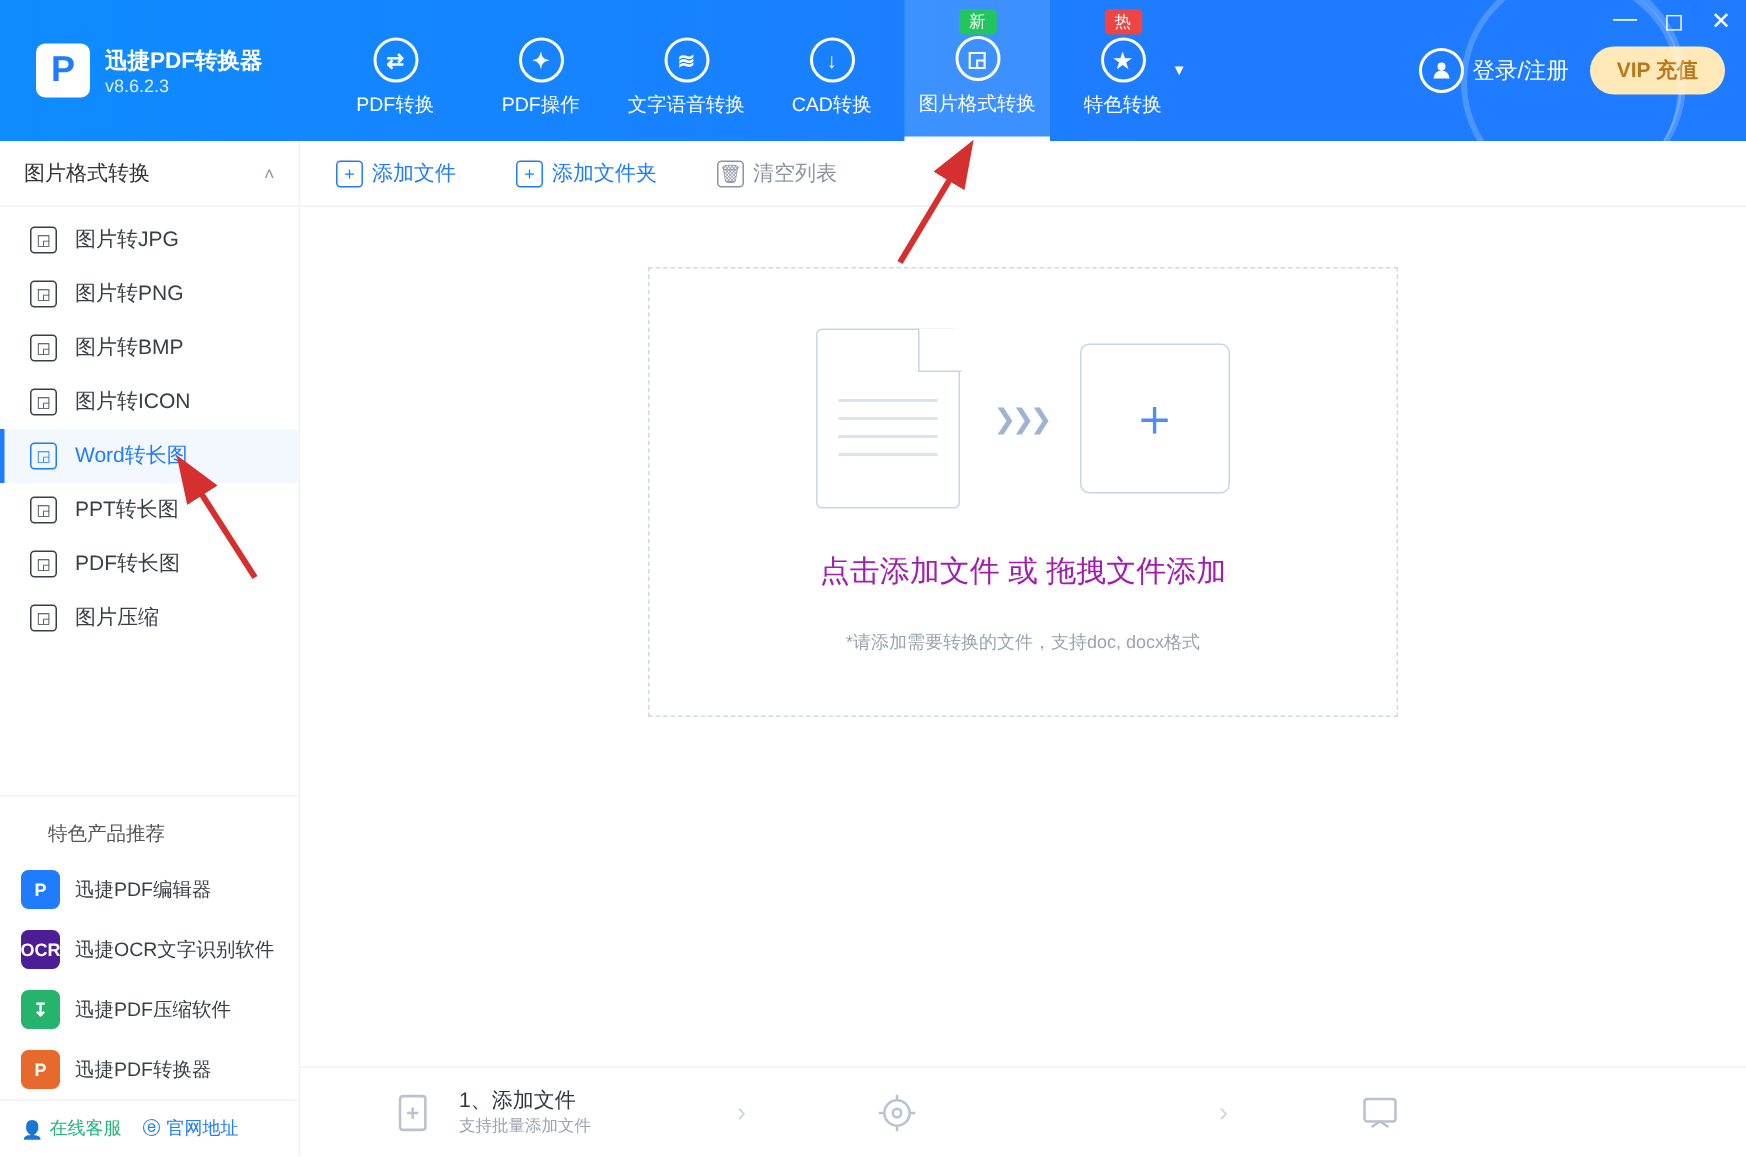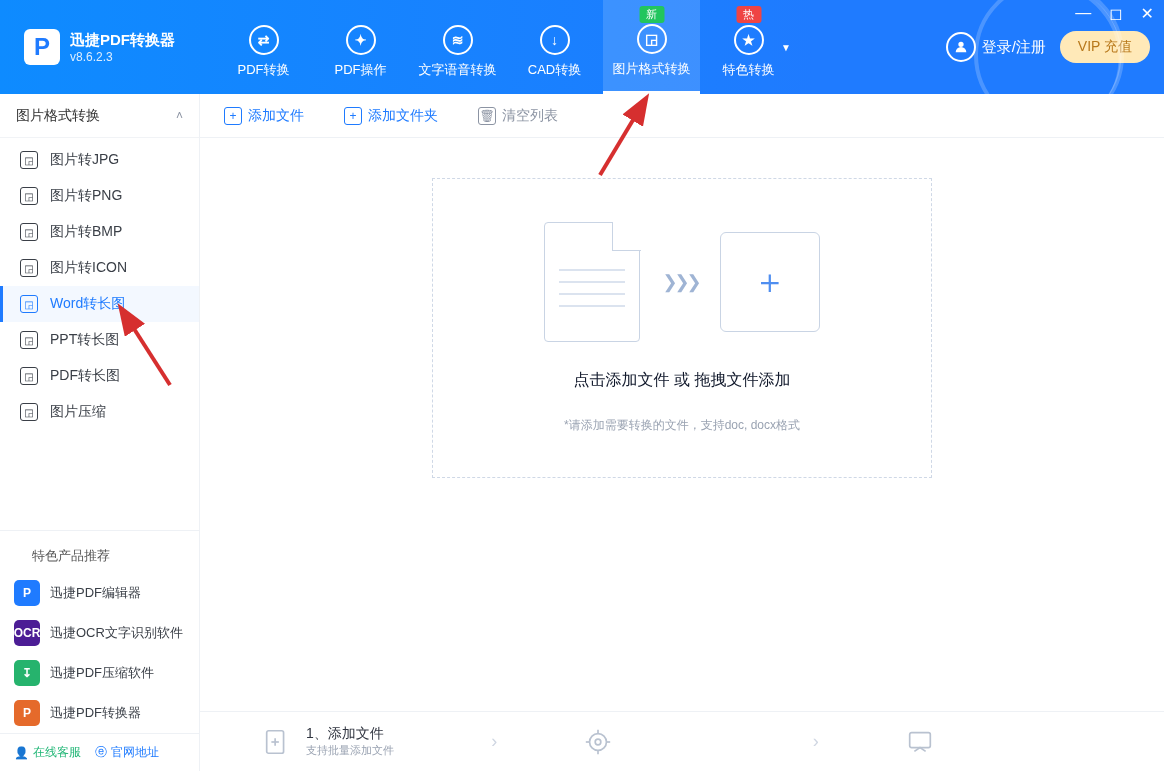--- a/index.html
+++ b/index.html
@@ -20,21 +20,21 @@
   .nav-label { font-size:13px; }
   .badge { position:absolute; top:6px; left:50%; transform:translateX(-50%); font-size:11px; padding:1px 7px; border-radius:3px; color:#fff; }
   .badge.green { background:#22c55e; }
   .badge.red   { background:#ef4444; }
   .nav-caret { position:absolute; top:42px; right:6px; font-size:10px; }
 
   .head-right { margin-left:auto; display:flex; align-items:center; padding-right:14px; gap:14px; }
   .login { display:flex; align-items:center; cursor:pointer; font-size:15px; gap:6px; }
   .avatar-ring { width:30px; height:30px; border:2px solid #fff; border-radius:50%; display:flex; align-items:center; justify-content:center; }
   .avatar-ring svg { width:16px; height:16px; fill:#fff; }
-  .vip-btn { background:#ffe9b8; color:#b8781b; font-size:14px; font-weight:400; padding:7px 18px; border-radius:20px; cursor:pointer; }
+  .vip-btn { background:#ffe9b8; color:#b8781b; font-size:14px; font-weight:700; padding:7px 18px; border-radius:20px; cursor:pointer; }
   .win-controls { position:absolute; top:4px; right:10px; display:flex; gap:18px; color:#fff; font-size:16px; }
   .win-controls span { cursor:pointer; }
   .globe-bg { position:absolute; right:40px; top:-20px; width:150px; height:150px; border:4px solid rgba(255,255,255,.2); border-radius:50%; }
   .globe-bg::after{content:"";position:absolute;width:100%;height:100%;border-radius:50%;border-top:4px solid rgba(255,255,255,.2);transform:rotate(60deg);}
 
   
   .toolbar { position:absolute; left:200px; right:0; top:94px; height:44px; border-bottom:1px solid #eef1f5; display:flex; align-items:center; gap:40px; padding-left:24px; }
   .tool-btn { display:flex; align-items:center; gap:6px; color:#1f7bff; font-size:14px; cursor:pointer; }
   .tool-btn.gray { color:#8c94a3; }
   .tool-ic { width:18px; height:18px; border:1.6px solid currentColor; border-radius:3px; display:flex; align-items:center; justify-content:center; font-size:12px; }
@@ -60,21 +60,21 @@
   .main { position:absolute; left:200px; right:0; top:138px; bottom:60px; }
   .dropzone { position:absolute; left:50%; top:40px; transform:translateX(-50%); width:500px; height:300px; border:1.5px dashed #cfd8e6; display:flex; flex-direction:column; align-items:center; justify-content:center; cursor:pointer;}
   .dz-row { display:flex; align-items:center; gap:22px; margin-bottom:28px;}
   .dz-doc { width:96px; height:120px; border:1.5px solid #c9d4e4; border-radius:4px; position:relative; background:#fff;}
   .dz-doc::before{content:"";position:absolute;top:-1.5px;right:-1.5px;width:28px;height:28px;background:#fff;border-left:1.5px solid #c9d4e4;border-bottom:1.5px solid #c9d4e4;}
   .dz-lines{ position:absolute; left:14px; right:14px; top:46px;}
   .dz-lines div{ height:2px; background:#dbe3ef; margin-bottom:10px;}
   .dz-arrows{ color:#9fb4d4; font-size:18px; letter-spacing:-4px;}
   .dz-plusbox{ width:100px; height:100px; border:1.5px solid #c9d4e4; border-radius:6px; display:flex;align-items:center;justify-content:center;}
   .dz-plusbox span{ color:#4f8ef0; font-size:34px; font-weight:300;}
-  .dz-title{ font-size:16px; color:#0f172a; margin-bottom:26px;}
+  .dz-title{ font-size:20px; color:#a21caf; margin-bottom:26px;}
   .dz-hint { font-size:12px; color:#9aa3b2;}
 
   
   .steps { position:absolute; left:200px; right:0; bottom:0; height:60px; display:flex; align-items:center; border-top:1px solid #eef1f5;}
   .step { flex:1; display:flex; align-items:center; gap:12px; padding-left:60px; position:relative;}
   .step-ic { width:34px; height:34px; color:#b9c2d0; display:flex;align-items:center;justify-content:center;}
   .step-ic svg{ width:30px;height:30px; fill:none; stroke:#b9c2d0; stroke-width:1.8;}
   .step-txt .t{ font-size:14px; color:#303540;}
   .step-txt .s{ font-size:11px; color:#9aa3b2;}
   .step-chev{ position:absolute; right:24px; color:#cfd6e2; font-size:18px;}

